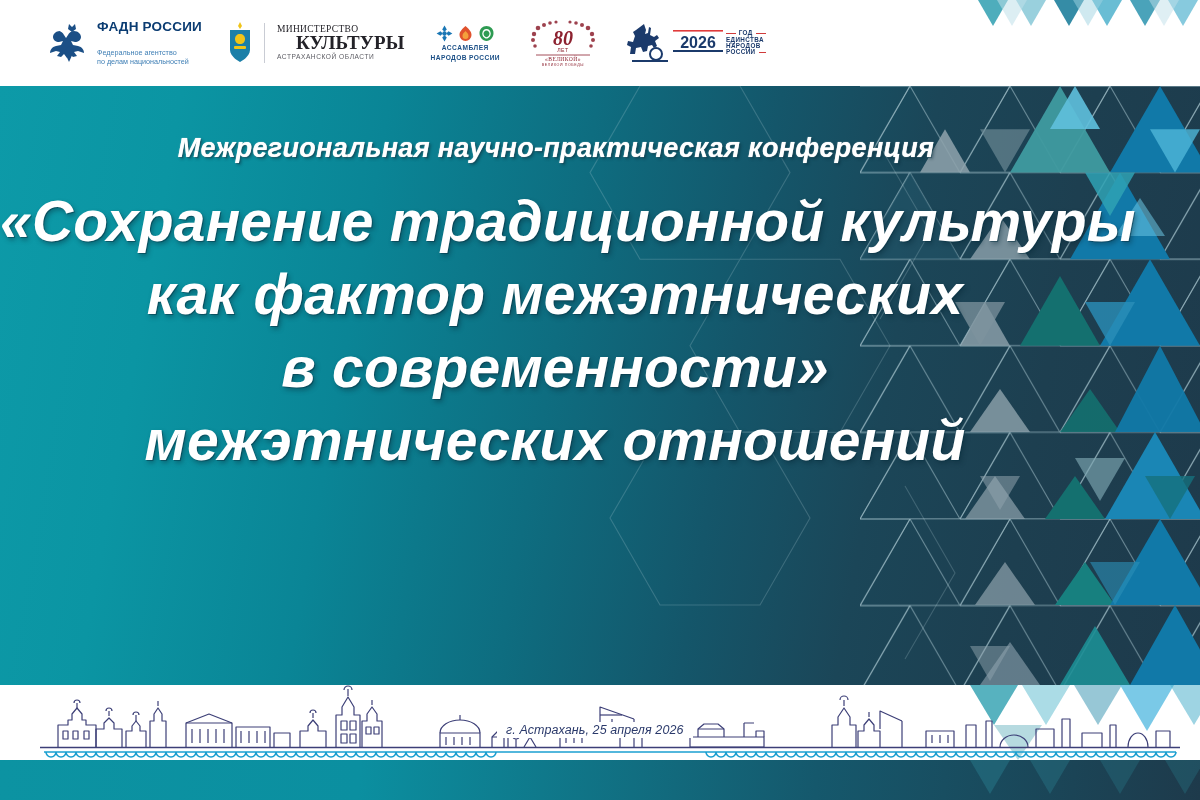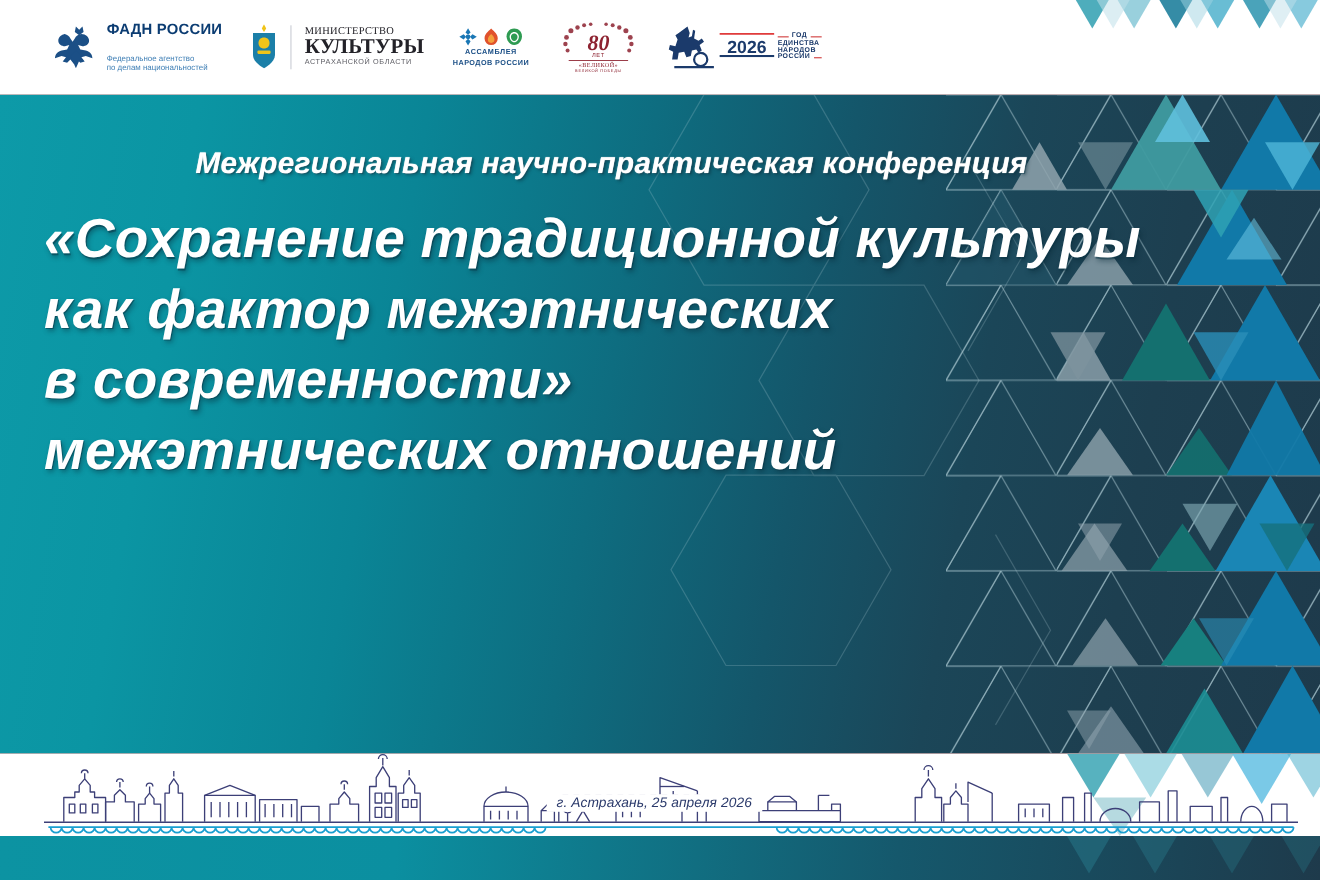--- a/index.html
+++ b/index.html
@@ -9,21 +9,21 @@
   }
   body {
     font-family: "Liberation Sans", sans-serif;
   }
 
   .poster {
     position: relative;
     width: 1200px;
     height: 800px;
     overflow: hidden;
-    background: #7f1d1d;
+    background: #0c4a6e;
   }
 
   
   .stage {
     position: absolute;
     left: 0;
     top: 86px;
     width: 1200px;
     height: 599px;
     background: linear-gradient(100deg,
@@ -114,20 +114,21 @@
   }
   .mincult-l2 {
     font-family: "Liberation Serif", serif;
     font-size: 19px;
     font-weight: bold;
     color: #232228;
     letter-spacing: .2px;
     line-height: 1;
     margin-top: -1px;
     white-space: nowrap;
+    margin-left: 19px;
   }
   .mincult-l3 {
     font-size: 6.6px;
     color: #5b5b62;
     letter-spacing: .55px;
     margin-top: 2px;
     white-space: nowrap;
   }
 
   .assembly { flex-direction: column; gap: 2px; justify-content:center; }
@@ -175,31 +176,30 @@
     text-shadow:
        0 0 1px rgba(255,255,255,.9),
        1px 1px 0 rgba(12,58,74,.55),
        2px 2px 3px rgba(8,40,54,.45);
     white-space: nowrap;
   }
   .headline {
     position: absolute;
     left: 0; top: 185px;
     width: 1110px;
-    text-align: left;
-    font-size: 50px;
+    text-align: center;
+    font-size: 57px;
     font-weight: bold;
     font-style: italic;
     color: #ffffff;
     line-height: 1.28;
     letter-spacing: .2px;
     text-shadow:
        1px 1px 0 rgba(10,52,68,.5),
        2px 3px 5px rgba(8,38,52,.42);
-    padding-left: 40px;
   }
   .headline .ln { display: block; white-space: nowrap; }
 
   
   .band {
     position: absolute;
     left: 0;
     top: 685px;
     width: 1200px;
     height: 75px;

